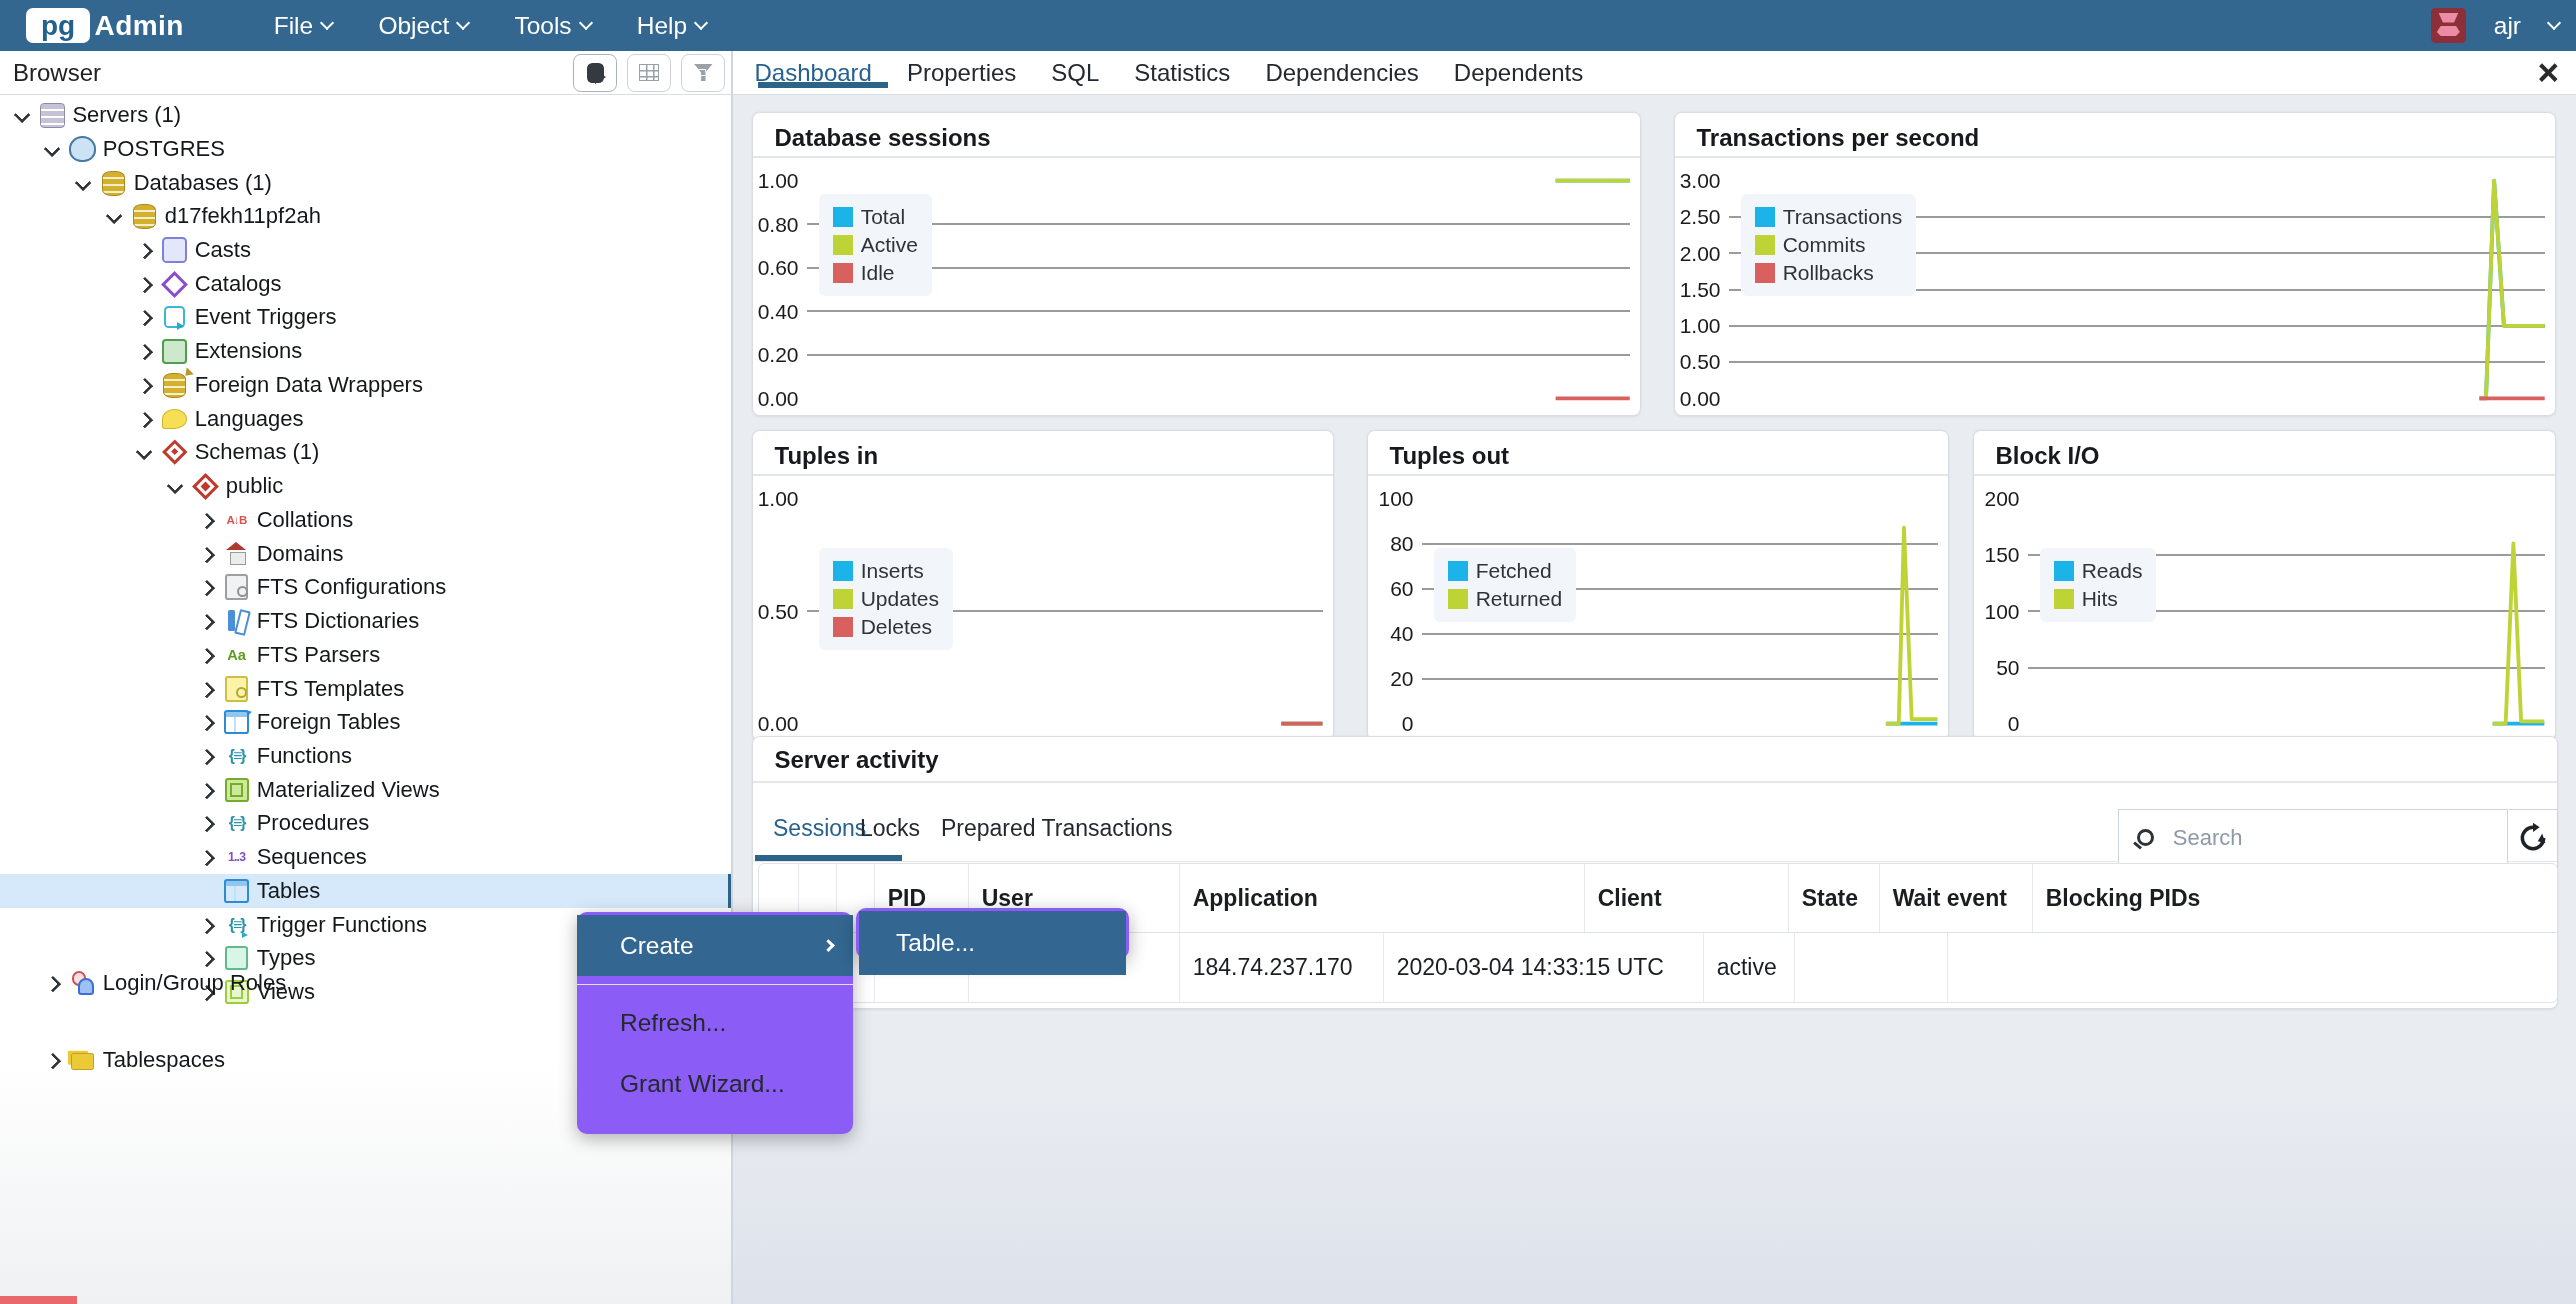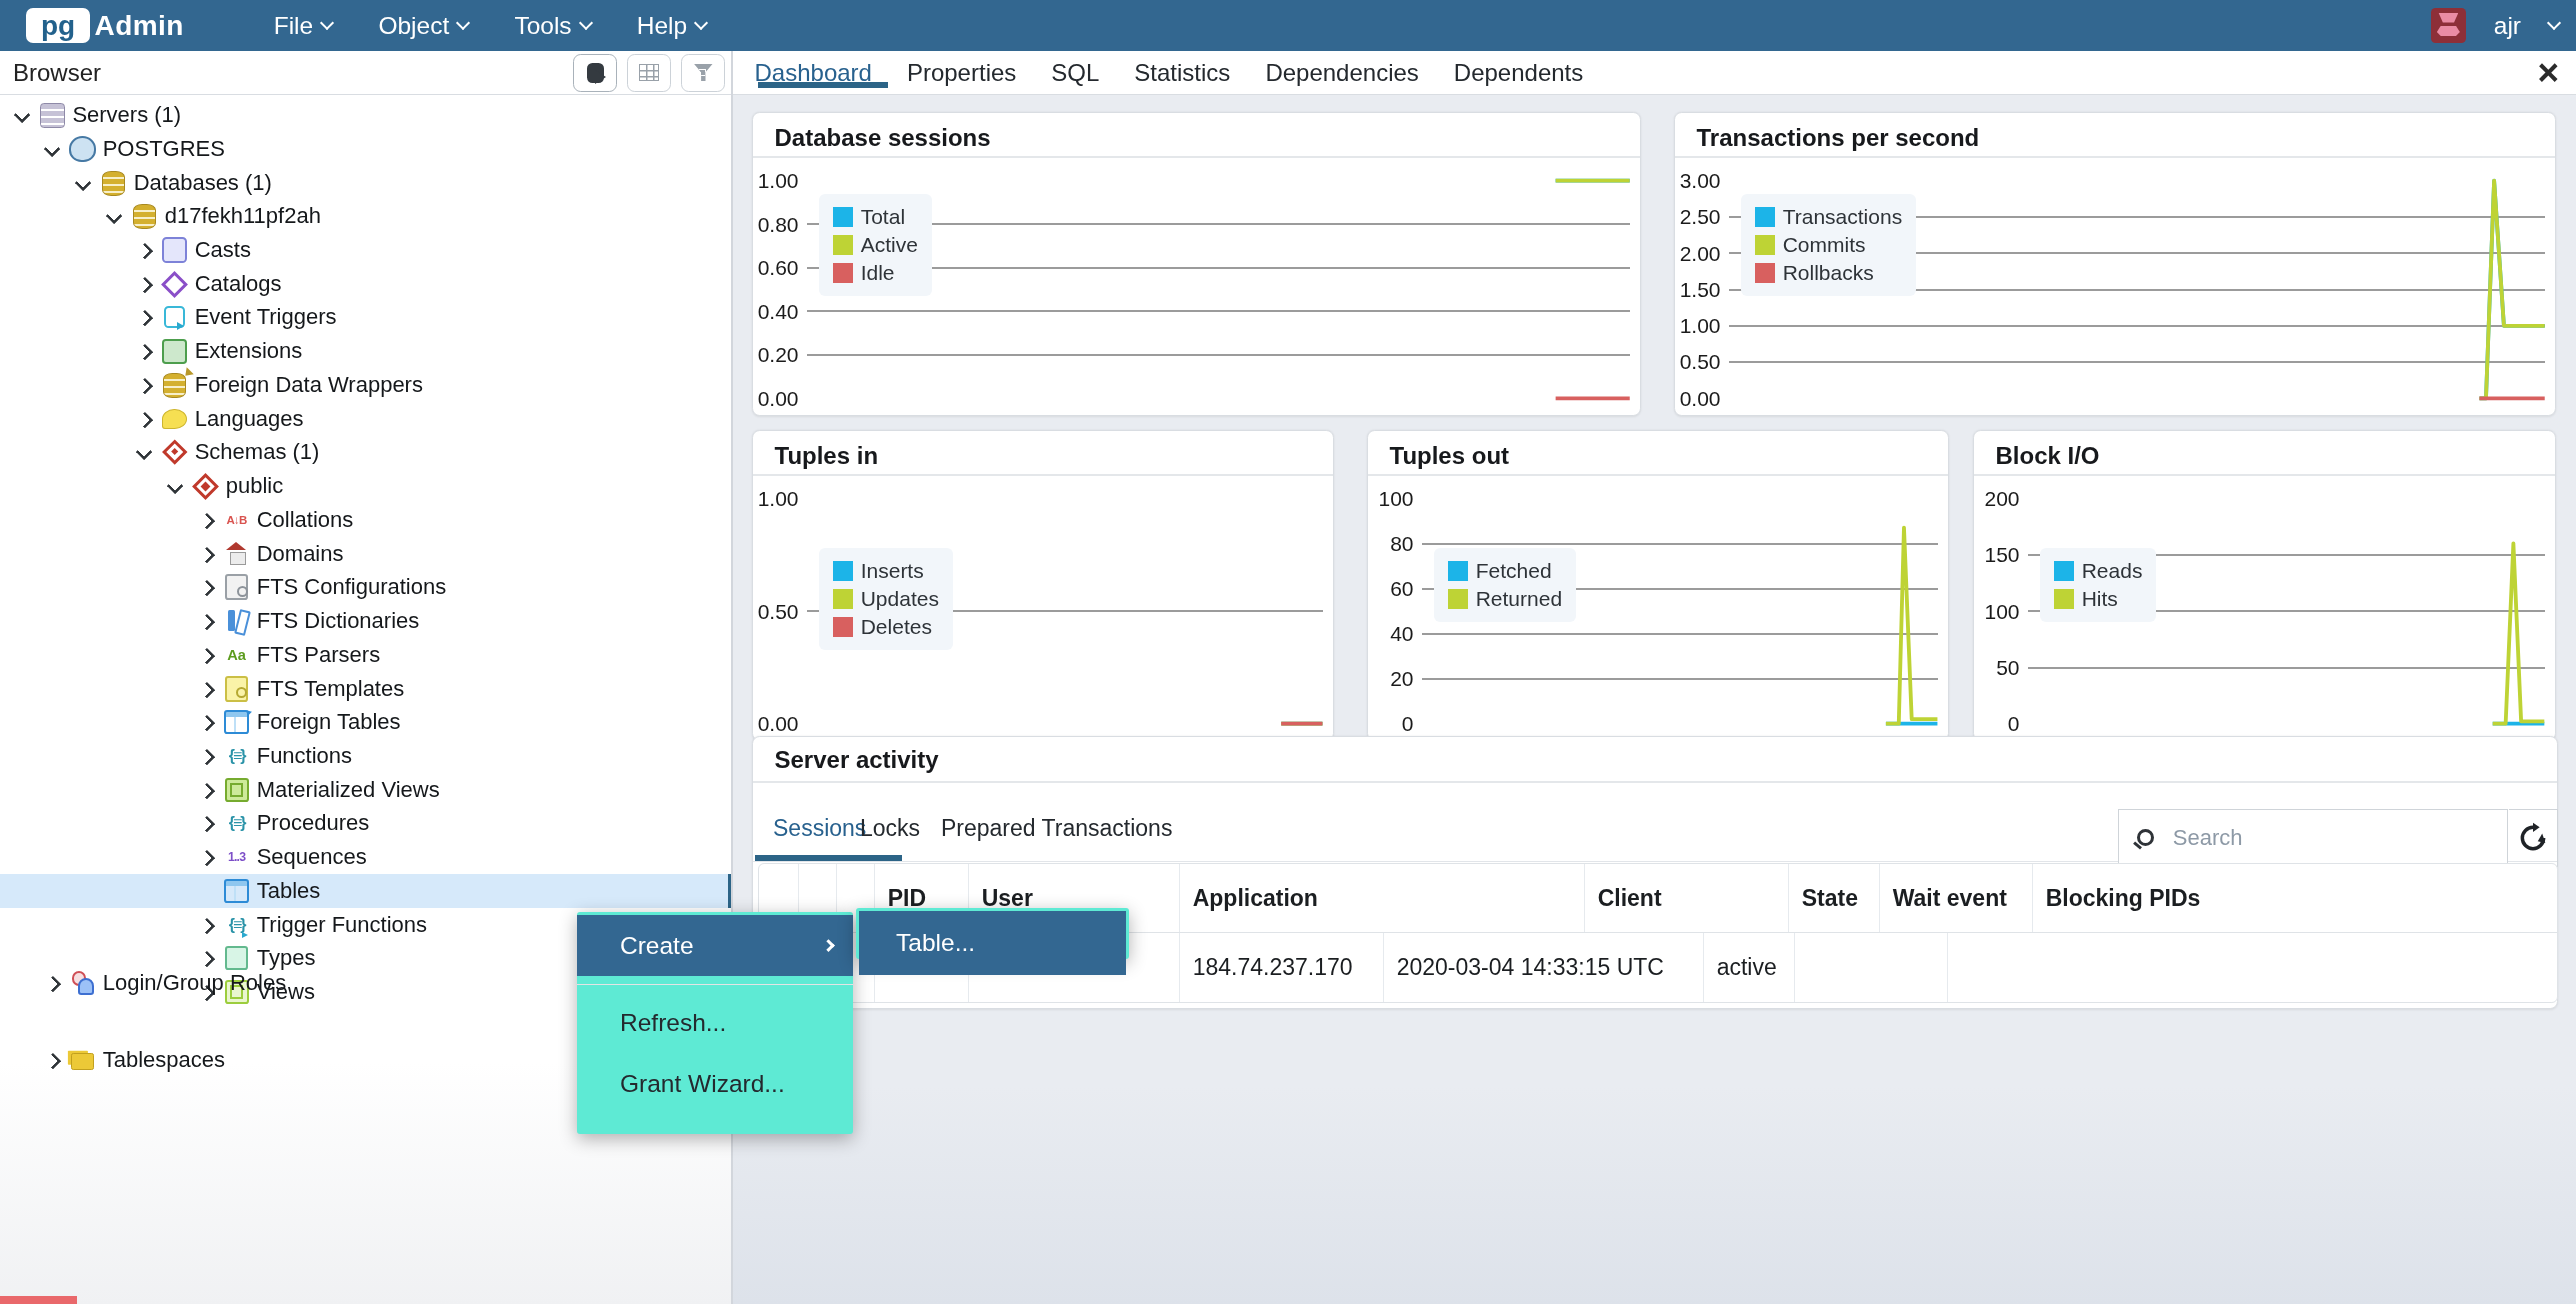--- a/index.html
+++ b/index.html
@@ -128,21 +128,21 @@
   .sa-search input::placeholder { color:#8d99a6; }
   .sa-refresh { position:absolute; left:1756px; top:10.7px; width:49px; height:58px; border:1.5px solid #cfd4d9; border-left:none; display:flex; align-items:center; justify-content:center; cursor:pointer; }
 
   .sessions-table { position:absolute; left:5.4px; top:126px; width:1800px; border:1.5px solid #dfe3e7; border-radius:6.1px; border-collapse:collapse; background:#fff; }
   .st-row { display:flex; height:69px; }
   .st-row.header { font-weight:bold; border-bottom:1.5px solid #dfe3e7; }
   .st-cell { border-right:1.5px solid #e6eaee; font-size:23px; color:#1b1e21; display:flex; align-items:center; padding-left:12.3px; white-space:nowrap; overflow:hidden; }
   .st-cell:last-child { border-right:none; }
 
   
-  .ctx { position:absolute; background:#5eead4; border-radius:3px; box-shadow:0 4.6px 18.4px rgba(0,0,0,.3); z-index:50; padding:3.1px 0; }
+  .ctx { position:absolute; background:#8b5cf6; border-radius:10px; box-shadow:0 4.6px 18.4px rgba(0,0,0,.3); z-index:50; padding:3.1px 0; }
   #ctx-main { left:577px; top:912px; width:276px; height:222px; }
   .ctx-item { height:61px; display:flex; align-items:center; font-size:24.5px; color:#24292e; padding-left:43px; position:relative; cursor:pointer; }
   .ctx-item.hl { background:#336791; color:#fff; }
   .ctx-div { height:1.5px; background:#e4e4e4; margin:7.7px 0; }
   .ctx-arrow { position:absolute; right:20px; width:9.2px; height:9.2px; border-right:3.1px solid #fff; border-bottom:3.1px solid #fff; transform:rotate(-45deg); }
   #ctx-sub { left:856px; top:908px; width:273px; height:51px; padding:3.1px; }
   .ctx-sub-item { height:64px; display:flex; align-items:center; font-size:24.5px; padding-left:37px; cursor:pointer; }
   .ctx-sub-item.hl { background:#336791; color:#fff; }
 </style>
 </head>

